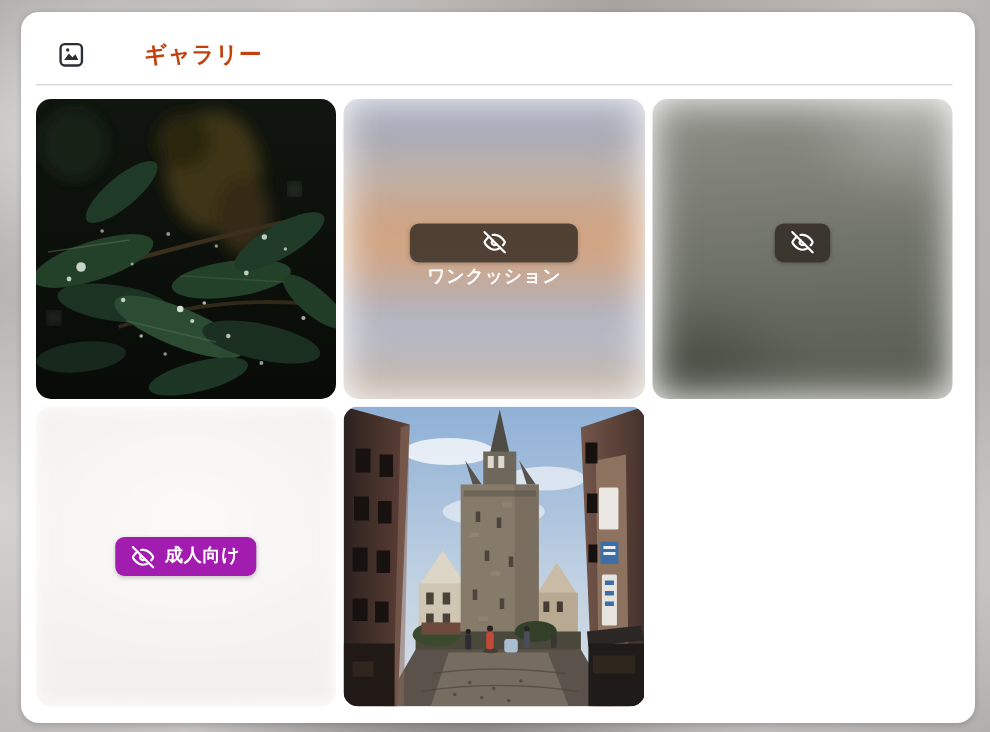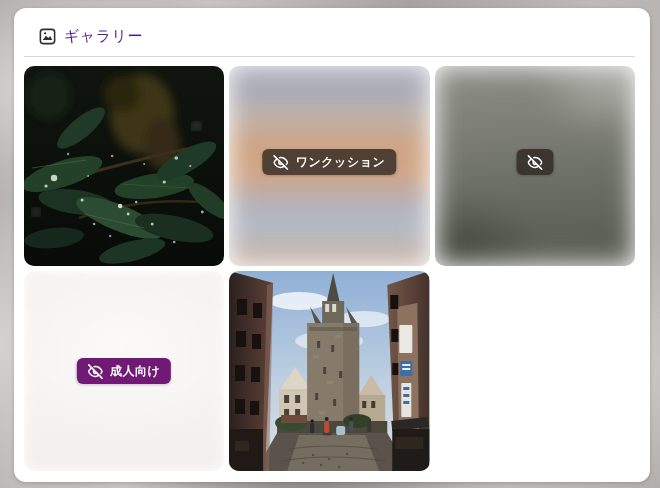--- a/index.html
+++ b/index.html
@@ -28,23 +28,24 @@
   .card-header {
     display: flex;
     align-items: center;
     gap: 7px;
     margin: 17px 4px 9px 14px;
     height: 22px;
   }
   .card-header svg { display: block; }
   .card-title {
     font-size: 15px;
-    font-weight: 400;
-    color: #4c1d95;
+    font-weight: 700;
+    color: #c2410c;
     letter-spacing: 0.5px;
+    margin-left: 32px;
   }
   .divider {
     border: none;
     border-top: 1px solid #d9d9d9;
     margin: 0 0 0 0;
   }
   .grid {
     margin-top: 9px;
     display: grid;
     grid-template-columns: repeat(3, 1fr);
@@ -93,22 +94,22 @@
     border-radius: 6px;
     cursor: pointer;
     color: #ffffff;
     font-family: inherit;
     font-size: 12px;
     font-weight: 700;
     letter-spacing: 0.5px;
     white-space: nowrap;
     box-shadow: 0 1px 3px rgba(0,0,0,0.2);
   }
-  .reveal-btn.dark { background: rgba(43,36,30,0.78); }
-  .reveal-btn.red  { background: #701a75; }
+  .reveal-btn.dark { background: rgba(43,36,30,0.78); flex-direction: column; }
+  .reveal-btn.red  { background: #a21caf; align-items: flex-end; }
   .reveal-btn svg { display: block; flex: none; }
 </style>
 </head>
 <body>
 
 <div class="page">
   <div class="card">
 
     <div class="card-header">
       <span>

